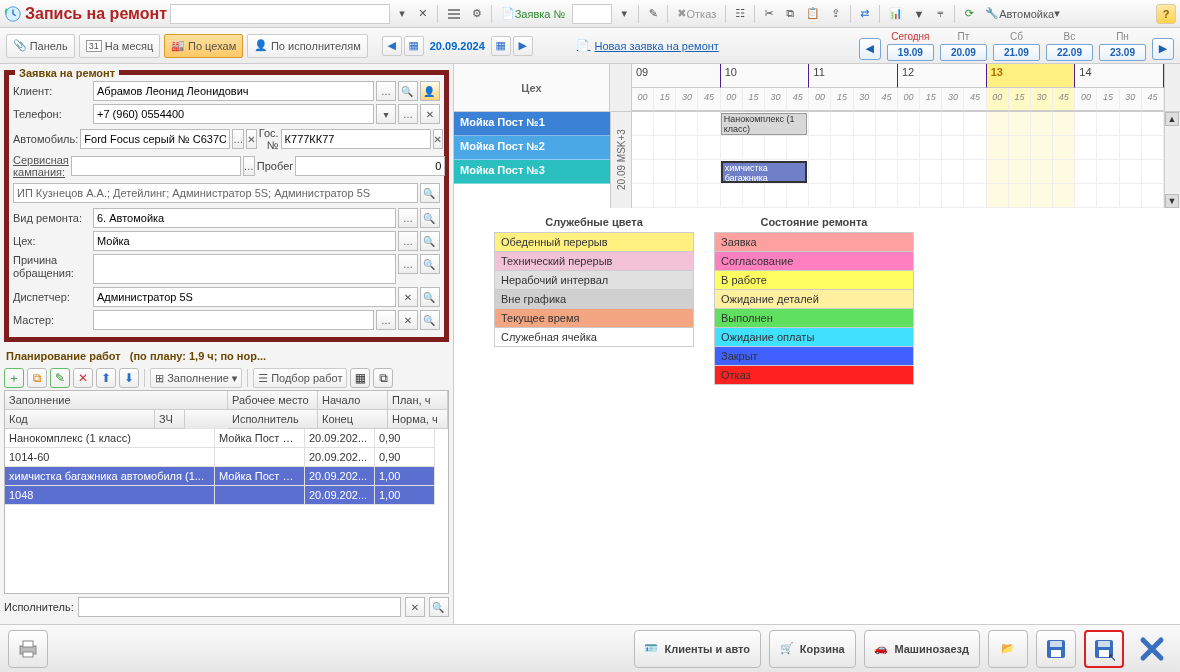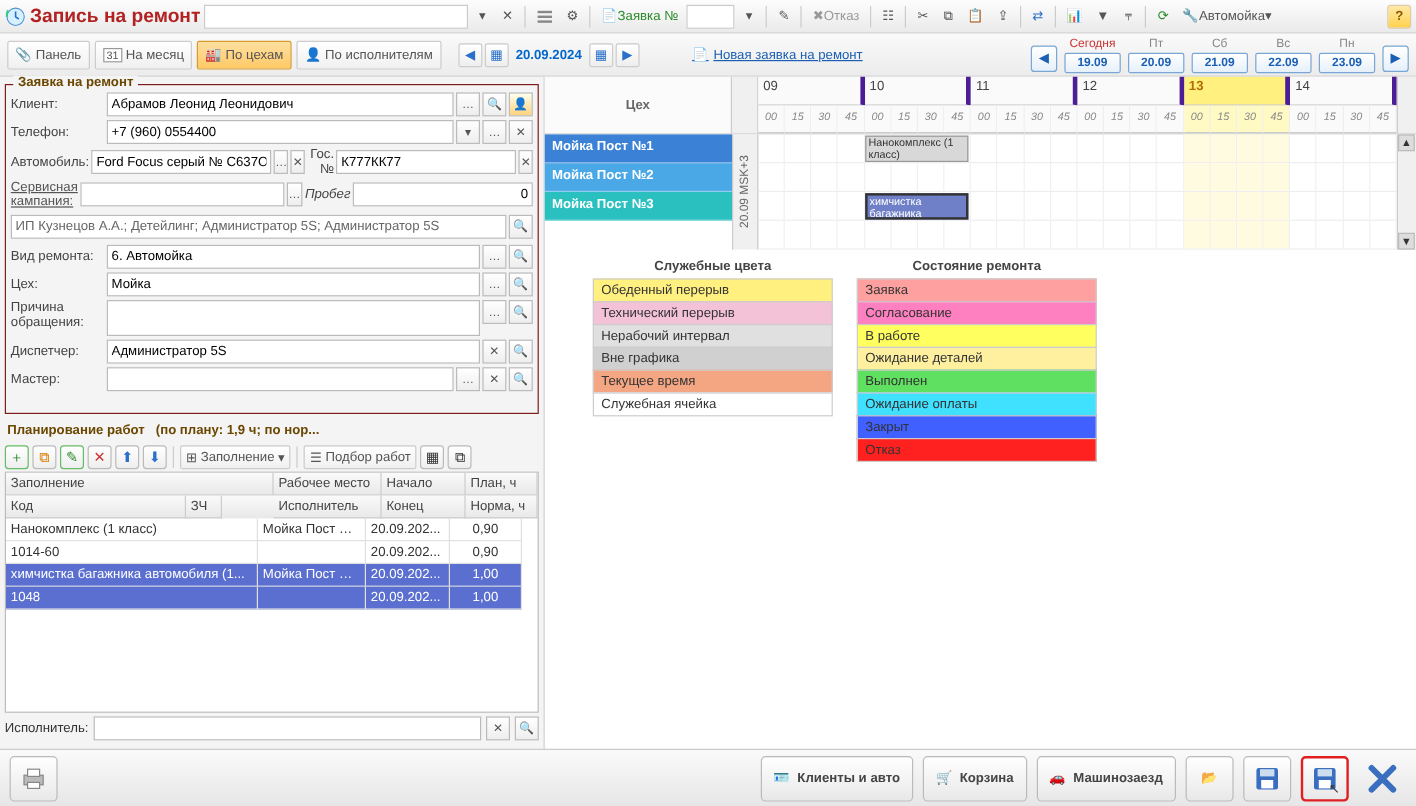--- a/index.html
+++ b/index.html
@@ -29,21 +29,21 @@
   .day-col .lbl.today { color:#c33;}
   .day-col .box { border:1px solid #7aa6d6; background:linear-gradient(#fff,#e6f0fa); padding:2px 10px; border-radius:2px; color:#1a5fb4; font-weight:bold; cursor:pointer;}
   .arrow-round { width:22px; height:22px; border:1px solid #7aa6d6; border-radius:3px; background:linear-gradient(#fff,#e6f0fa); display:flex; align-items:center; justify-content:center; color:#1a5fb4; cursor:pointer; margin-bottom:1px;}
   
   
   .main-area { display:flex; height:calc(100% - 28px - 36px - 48px); }
   .left-panel { width:454px; background:#f4f4f4; border-right:1px solid #ccc; display:flex; flex-direction:column; padding:4px;}
   .right-panel { flex:1; display:flex; flex-direction:column; background:#fff; position:relative;}
   
   
-  .group-box { border:1px solid #7f1d1d; margin:2px 0 4px 0; padding:6px 4px 15px 4px; position:relative;}
+  .group-box { border:5px solid #7f1d1d; margin:2px 0 4px 0; padding:6px 4px 4px 4px; position:relative;}
   .group-box > .legend { position:absolute; top:-8px; left:6px; background:#f4f4f4; padding:0 4px; color:#6b4700; font-weight:bold;}
   .plan-header { color:#6b4700; font-weight:bold; padding:4px 2px;}
   
   .frow { display:flex; align-items:center; margin-bottom:3px; gap:2px;}
   .flabel { width:78px; color:#444;}
   .flabel.u { text-decoration:underline; color:#555;}
   .finput { flex:1; height:20px; border:1px solid #bbb; background:#fff; padding:0 3px; font-size:11px;}
   .mini-btn { width:20px; height:20px; border:1px solid #bbb; background:linear-gradient(#fff,#eee); display:flex; align-items:center; justify-content:center; cursor:pointer; font-size:10px; color:#555;}
   .mini-btn.orange { background:linear-gradient(#ffe,#ffd27a);}
   
@@ -63,31 +63,31 @@
   
   
   .plan-table { border:1px solid #bbb; background:#fff; flex:1; display:flex; flex-direction:column; min-height:160px;}
   .plan-table .hdr { display:grid; grid-template-columns: 1fr 90px 70px 60px; background:linear-gradient(#fafafa,#e8e8e8);}
   .plan-table .hdr2 { display:grid; grid-template-columns: 150px 30px 1fr; }
   .plan-table .hcell { border-right:1px solid #ccc; border-bottom:1px solid #ccc; padding:3px 4px; font-size:11px; color:#444;}
   .plan-table .body { flex:1; overflow:auto;}
   .plan-table .row { display:grid; grid-template-columns: 210px 90px 70px 60px;}
   .plan-table .cell { border-right:1px solid #e0e0e0; border-bottom:1px solid #e0e0e0; padding:3px 4px; white-space:nowrap; overflow:hidden; text-overflow:ellipsis;}
   .plan-table .row.sel .cell { background:#5a6fd0; color:#fff;}
-  .plan-table .cell.num { text-align:center;}
+  .plan-table .cell.num { text-align:left;}
   
   .comment-row { display:flex; align-items:center; gap:4px; padding:3px 0;}
   
   
   .sched-top { display:flex; height:48px; border-bottom:1px solid #ccc;}
   .sched-corner { width:156px; display:flex; align-items:center; justify-content:center; border-right:1px solid #ccc; background:#fbfbfb; color:#666; font-weight:bold;}
   .sched-hours { flex:1; display:flex; flex-direction:column;}
   .sched-hours .hr { display:grid; grid-template-columns: repeat(6, 1fr); height:24px;}
   .sched-hours .hr.sub { display:grid; grid-template-columns: repeat(24, 1fr); height:24px;font-style:italic;}
-  .hcellh { border-right:4px solid #4c1d95; border-bottom:1px solid #ccc; padding:2px 4px; color:#444; background:#fafafa;}
+  .hcellh { border-right:1px solid #4c1d95; border-bottom:1px solid #ccc; padding:2px 4px; color:#444; background:#fafafa;}
   .hcellh.hi { background:#fff080; color:#b07000; font-weight:bold;}
   .subcell { border-right:1px solid #eee; border-bottom:1px solid #ccc; font-size:9px; color:#888; text-align:center; padding-top:4px; background:#fafafa;}
   .subcell.hi { background:#fff9c4;}
   
   .sched-body { flex:0 0 auto; display:flex;}
   .sched-left { width:156px;}
   .sched-row { height:24px; color:#fff; font-weight:bold; padding:4px 6px; border-bottom:1px solid rgba(255,255,255,0.4);}
   .p1 { background:#3b82d6;}
   .p2 { background:#4aa8e6;}
   .p3 { background:#2bc0c0;}
@@ -244,21 +244,21 @@
         <div class="mini-btn">✕</div>
         <div class="flabel" style="width:42px; text-align:right;">Гос. №</div>
         <input class="finput" value="К777КК77" style="">
         <div class="mini-btn">✕</div>
       </div>
 
       <div class="frow">
         <div class="flabel u">Сервисная кампания:</div>
         <input class="finput" style="flex: 0 0 170px;">
         <div class="mini-btn">…</div>
-        <div class="flabel" style="width:48px; text-align:center;font-style:italic;">Пробег</div>
+        <div class="flabel" style="width:48px; text-align:center;">Пробег</div>
         <input class="finput" style="text-align: right;" value="0">
       </div>
 
 
       <div class="frow">
         <div class="assignee-box" style="flex:1">ИП Кузнецов А.А.; Детейлинг; Администратор 5S; Администратор 5S</div>
         <div class="mini-btn">🔍</div>
       </div>
 
       <div class="frow">

